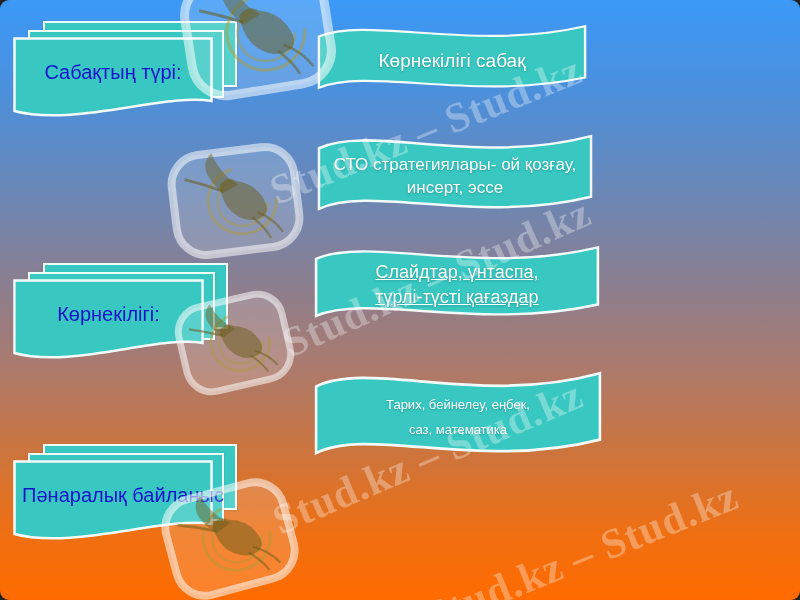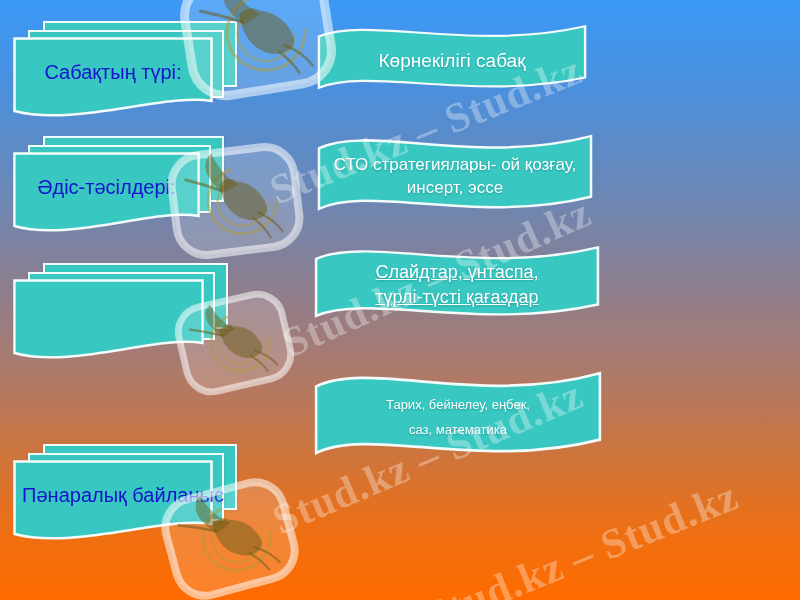--- a/index.html
+++ b/index.html
@@ -2,20 +2,21 @@
 <html><head>
 <meta charset="utf-8">
 <style>
   html,body{margin:0;padding:0;background:#222;}
   .slide{
     position:relative;width:800px;height:600px;overflow:hidden;
     font-family:"Liberation Sans",sans-serif;
     background:linear-gradient(180deg,
       #3B99F7 0%, #4A90DE 14%, #6A87B6 32%, #8D7E8E 48%,
       #AB7A6E 61%, #C97542 74%, #EF6F12 89%, #FF6B00 100%);
+    border-radius:9px;
   }
   
   .stack{position:absolute;width:250px;height:120px;}
   .card-back{position:absolute;background:#38C7C1;border:2px solid rgba(250,255,255,.95);
              box-shadow:0 1px 2px rgba(0,60,60,.15);}
   .card-back.b3{left:30px;top:0;width:calc(var(--w) - 10px);height:62px;}
   .card-back.b2{left:15px;top:9px;width:calc(var(--w) - 8px);height:64px;}
   .card-front{position:absolute;left:0;top:16px;width:var(--w);height:88px;}
   .stack-label{position:absolute;left:0;top:40px;width:var(--w);height:22px;line-height:22px;
                text-align:center;color:#1414CC;font-size:20px;white-space:nowrap;}
@@ -39,35 +40,28 @@
 
   <div class="stack" style="--w:200px;left:13px;top:21px;">
     <div class="card-back b3"></div>
     <div class="card-back b2"></div>
     <svg class="card-front" viewBox="0 0 200 88" preserveAspectRatio="none">
       <path d="M1.5,1.5 L198.5,1.5 L198.5,64 C152,56 60,90 1.5,74 Z" fill="#38C7C1" stroke="#F4FBFB" stroke-width="2.5"></path>
     </svg>
     <div class="stack-label">Сабақтың түрі:</div>
   </div>
 
-  <div class="stack" style="--w:187px;left:13px;top:136px;">
-    <div class="card-back b3"></div>
-    <div class="card-back b2"></div>
-    <svg class="card-front" viewBox="0 0 200 88" preserveAspectRatio="none">
-      <path d="M1.5,1.5 L198.5,1.5 L198.5,64 C152,56 60,90 1.5,74 Z" fill="#38C7C1" stroke="#F4FBFB" stroke-width="2.5"></path>
-    </svg>
-    <div class="stack-label">Әдіс-тәсілдері:</div>
-  </div>
 
   <div class="stack" style="--w:191px;left:13px;top:263px;">
     <div class="card-back b3"></div>
     <div class="card-back b2"></div>
     <svg class="card-front" viewBox="0 0 200 88" preserveAspectRatio="none">
       <path d="M1.5,1.5 L198.5,1.5 L198.5,64 C152,56 60,90 1.5,74 Z" fill="#38C7C1" stroke="#F4FBFB" stroke-width="2.5"></path>
     </svg>
+    <div class="stack-label">Көрнекілігі:</div>
   </div>
 
   <div class="stack" style="--w:200px;left:13px;top:402px;margin-top:42px;">
     <div class="card-back b3"></div>
     <div class="card-back b2"></div>
     <svg class="card-front" viewBox="0 0 200 88" preserveAspectRatio="none">
       <path d="M1.5,1.5 L198.5,1.5 L198.5,64 C152,56 60,90 1.5,74 Z" fill="#38C7C1" stroke="#F4FBFB" stroke-width="2.5"></path>
     </svg>
     <div class="stack-label" style="width:calc(var(--w) + 20px);">Пәнаралық байланыс</div>
   </div>

